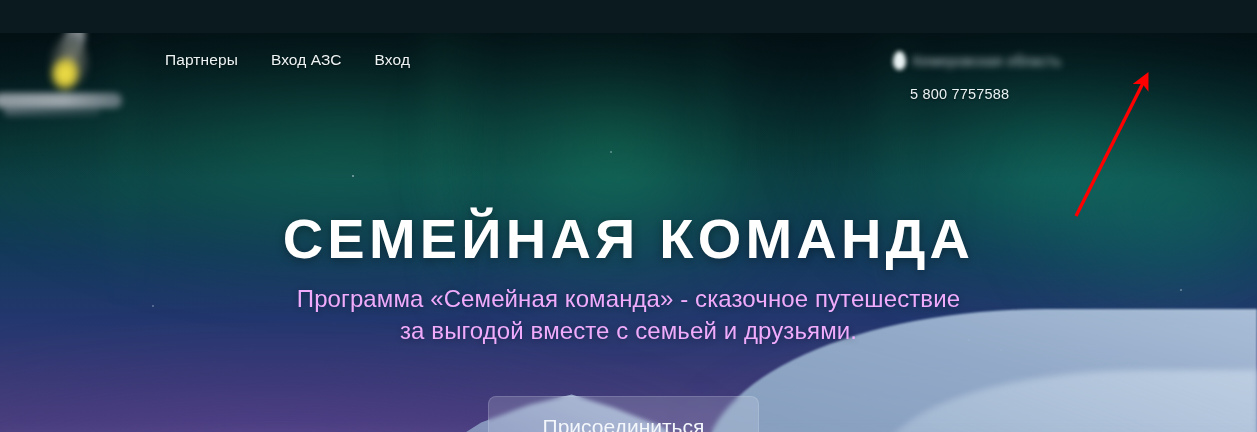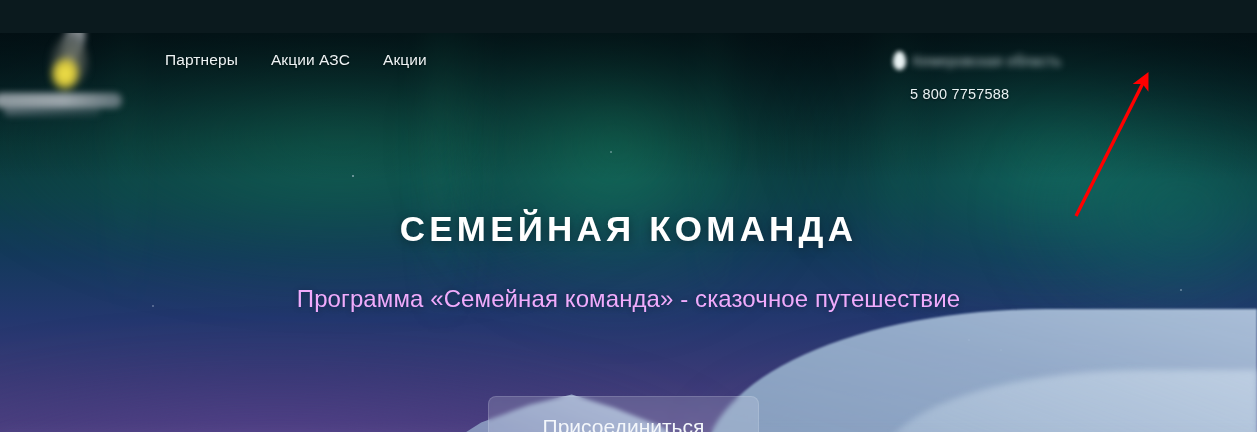--- a/index.html
+++ b/index.html
@@ -215,21 +215,21 @@
   
   .hero {
     position:absolute; left:0; top:0; width:100%; height:100%;
     z-index:10;
     display:flex; flex-direction:column; align-items:center;
   }
   .hero-title {
     position:absolute; top:178px; left:0; right:0;
     text-align:center;
     color:#ffffff;
-    font-size:35px;
+    font-size:56px;
     font-weight:bold;
     letter-spacing:4.2px;
     line-height:1;
     text-shadow:0 2px 10px rgba(0,0,0,.35);
     white-space:nowrap;
   }
   .hero-sub {
     position:absolute; top:250px; left:0; right:0;
     text-align:center;
     color:#f0abfc;
@@ -295,37 +295,38 @@
 
     <div class="logo">
       <div class="logo-wisp"></div>
       <div class="logo-flame"></div>
       <div class="logo-bar"></div>
       <div class="logo-sub"></div>
     </div>
 
     <nav class="nav">
       <a href="#">Партнеры</a>
-      <a href="#">Акции АЗС</a>
-      <a href="#">Акции</a>
+      <a href="#">Вход АЗС</a>
+      <a href="#">Вход</a>
     </nav>
 
     <div class="region">
       <span class="pin"></span>
       <span class="region-name">Кемеровская область</span>
     </div>
 
     <div class="phone">5 800 7757588</div>
 
   </div>
 
   <div class="hero">
     <div class="hero-title">СЕМЕЙНАЯ КОМАНДА</div>
     <div class="hero-sub">
       <span>Программа «Семейная команда» - сказочное путешествие</span>
+      <span>за выгодой вместе с семьей и друзьями.</span>
     </div>
     <button class="join-btn">Присоединиться</button>
   </div>
 
   <svg class="annot" width="1257" height="432" viewBox="0 0 1257 432">
     <defs>
       <marker id="arrowhead" markerWidth="5.2" markerHeight="5.2" refX="1.6" refY="2.6" orient="auto">
         <polygon points="0,0 5.2,2.6 0,5.2 1.3,2.6" fill="#ff0000"></polygon>
       </marker>
     </defs>

